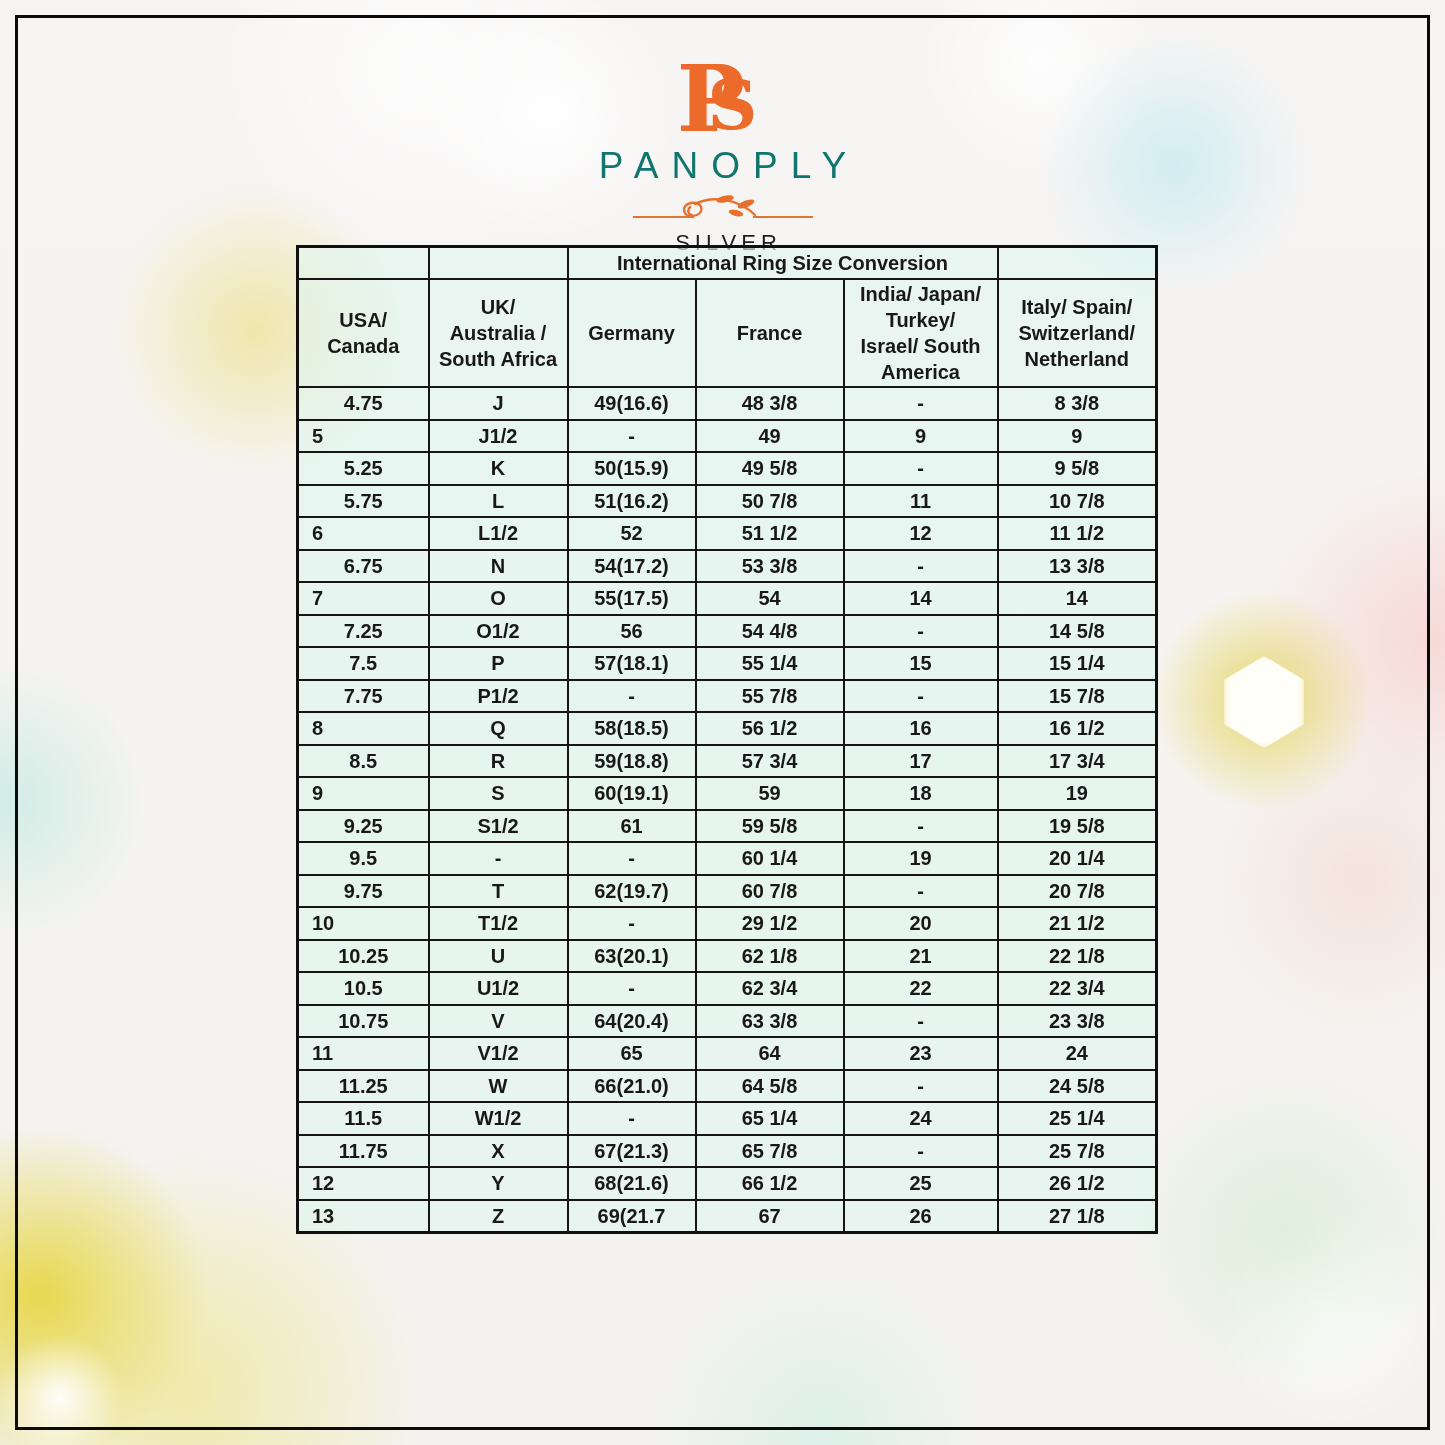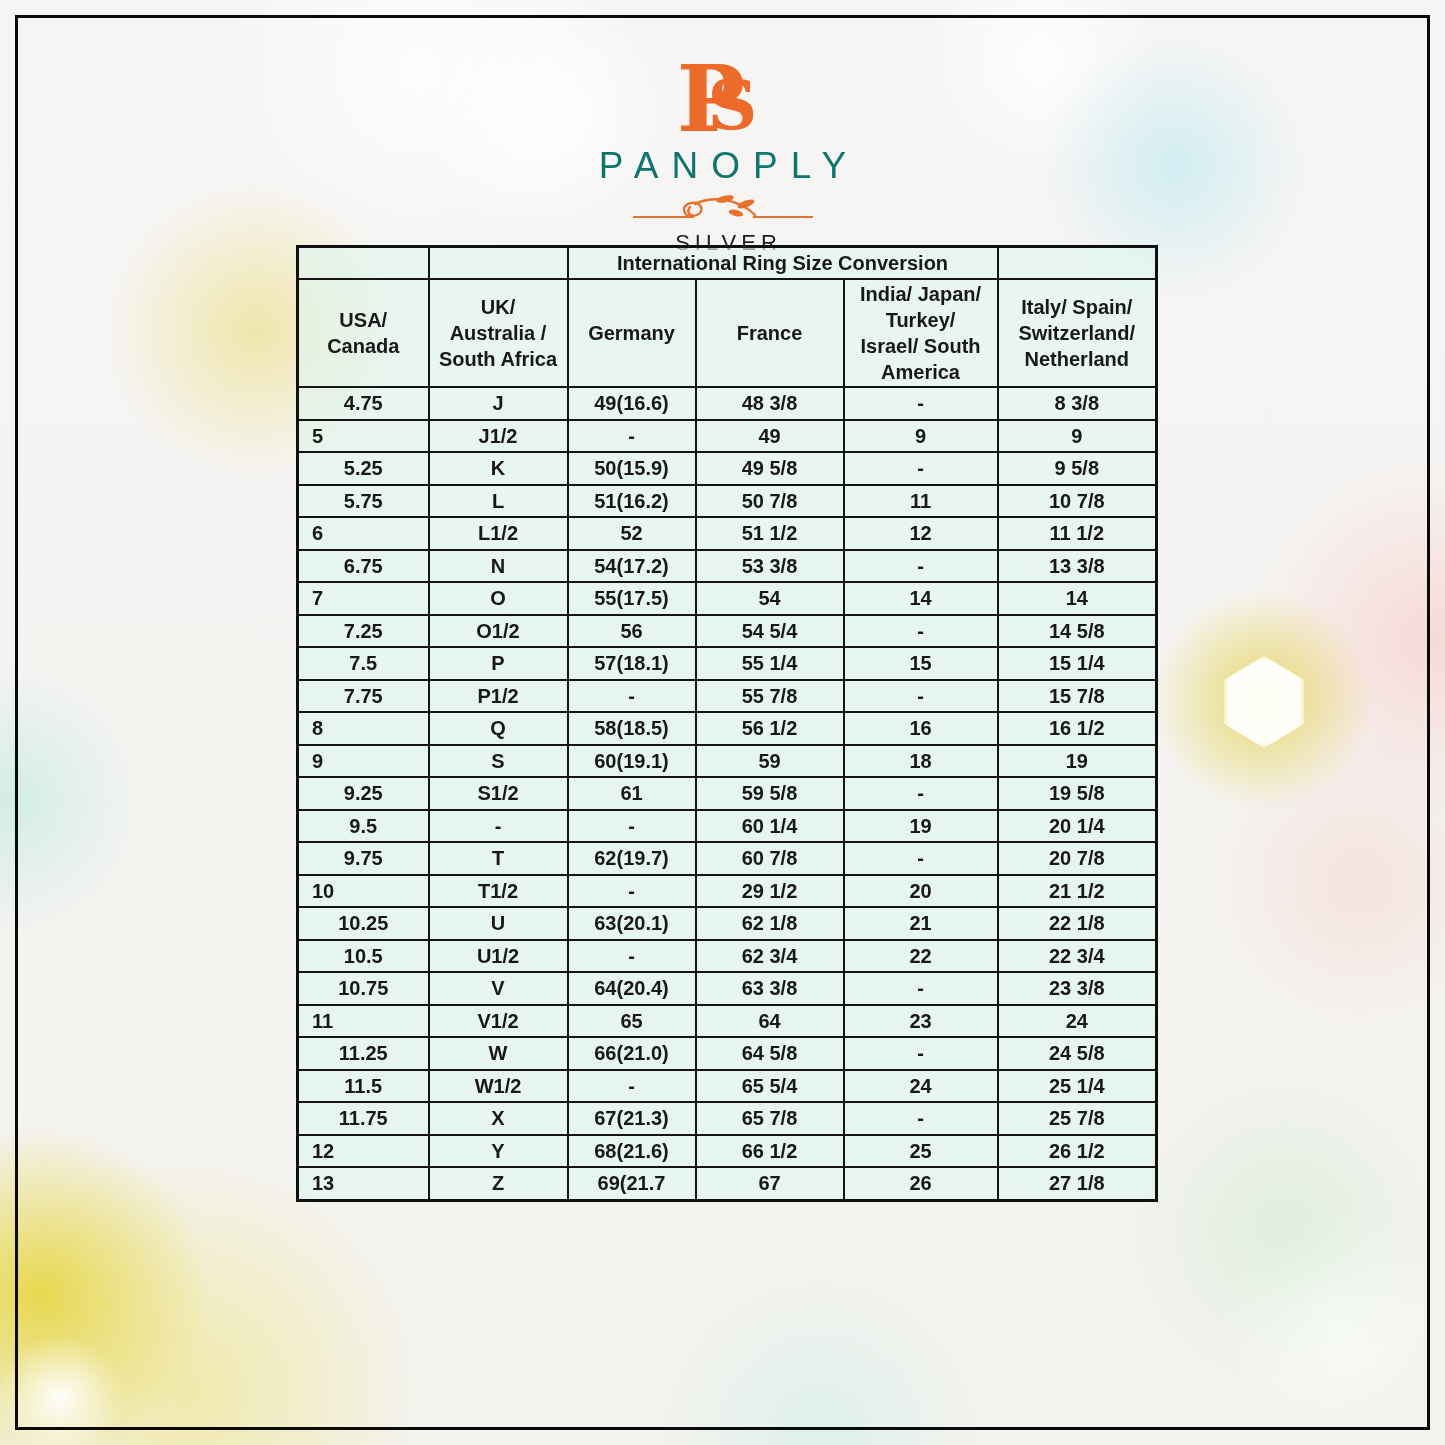--- a/index.html
+++ b/index.html
@@ -185,21 +185,21 @@
         <td>O</td>
         <td>55(17.5)</td>
         <td>54</td>
         <td>14</td>
         <td>14</td>
       </tr>
       <tr>
         <td>7.25</td>
         <td>O1/2</td>
         <td>56</td>
-        <td>54 5/4</td>
+        <td>54 4/8</td>
         <td>-</td>
         <td>14 5/8</td>
       </tr>
       <tr>
         <td>7.5</td>
         <td>P</td>
         <td>57(18.1)</td>
         <td>55 1/4</td>
         <td>15</td>
         <td>15 1/4</td>
@@ -214,20 +214,28 @@
       </tr>
       <tr>
         <td class="int-left">8</td>
         <td>Q</td>
         <td>58(18.5)</td>
         <td>56 1/2</td>
         <td>16</td>
         <td>16 1/2</td>
       </tr>
       <tr>
+        <td>8.5</td>
+        <td>R</td>
+        <td>59(18.8)</td>
+        <td>57 3/4</td>
+        <td>17</td>
+        <td>17 3/4</td>
+      </tr>
+      <tr>
         <td class="int-left">9</td>
         <td>S</td>
         <td>60(19.1)</td>
         <td>59</td>
         <td>18</td>
         <td>19</td>
       </tr>
       <tr>
         <td>9.25</td>
         <td>S1/2</td>
@@ -297,21 +305,21 @@
         <td>W</td>
         <td>66(21.0)</td>
         <td>64 5/8</td>
         <td>-</td>
         <td>24 5/8</td>
       </tr>
       <tr>
         <td>11.5</td>
         <td>W1/2</td>
         <td>-</td>
-        <td>65 5/4</td>
+        <td>65 1/4</td>
         <td>24</td>
         <td>25 1/4</td>
       </tr>
       <tr>
         <td>11.75</td>
         <td>X</td>
         <td>67(21.3)</td>
         <td>65 7/8</td>
         <td>-</td>
         <td>25 7/8</td>

